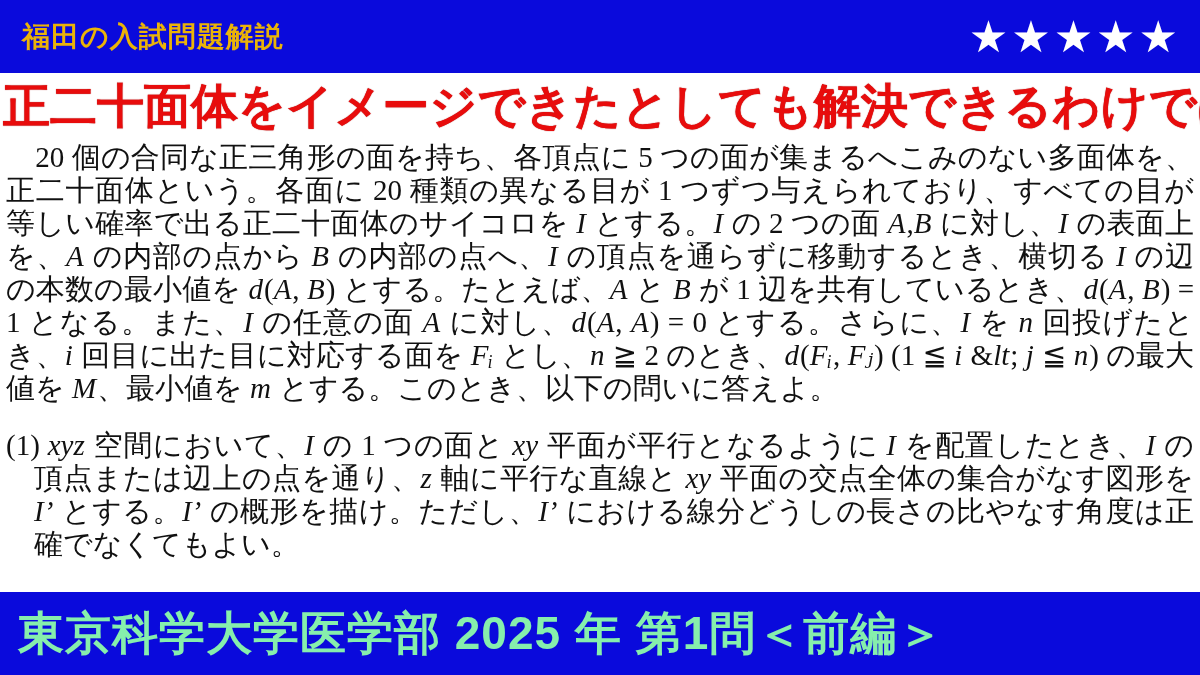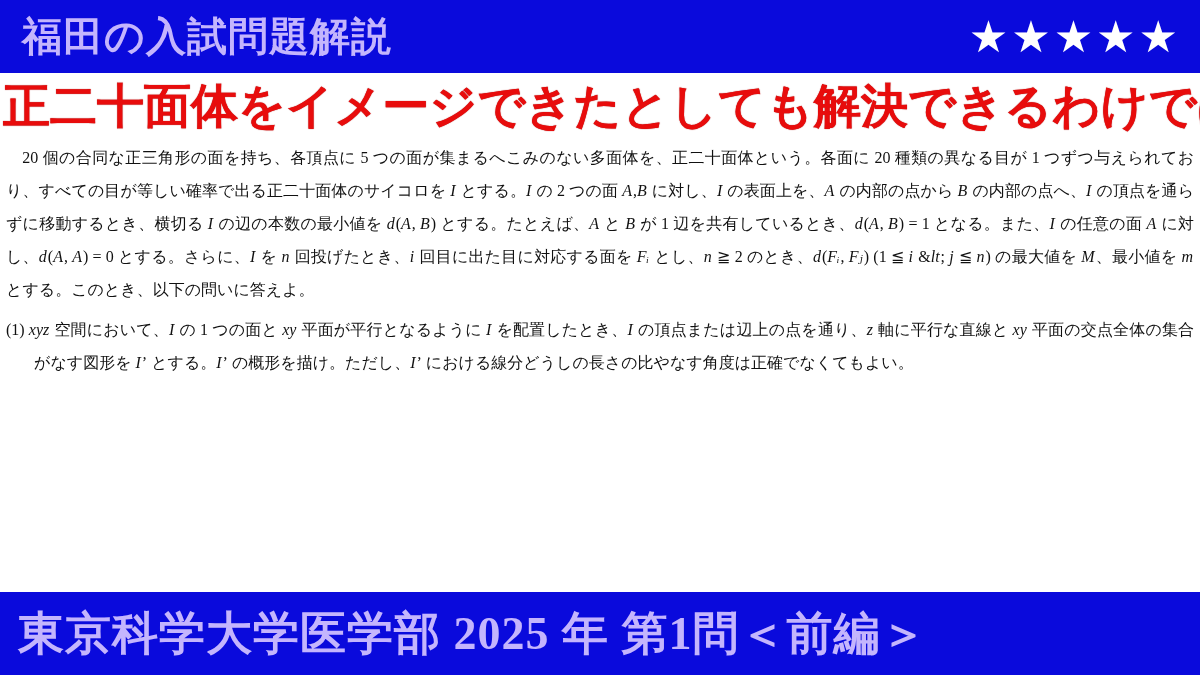--- a/index.html
+++ b/index.html
@@ -9,59 +9,59 @@
     font-family:"Liberation Serif","DejaVu Serif",serif;
   }
   
   .topbar {
     position:absolute; top:0; left:0; width:1200px; height:73px;
     background:var(--blue,#0a0adc);
     display:flex; align-items:center; justify-content:space-between;
     box-sizing:border-box; padding:0 22px;
   }
   .topbar-title {
-    color:#c4b5fd; font-family:"Liberation Sans","DejaVu Sans",sans-serif;
-    font-weight:900; font-size:40px; letter-spacing:1px; white-space:nowrap;
+    color:#eab308; font-family:"Liberation Sans","DejaVu Sans",sans-serif;
+    font-weight:900; font-size:28px; letter-spacing:1px; white-space:nowrap;
   }
   .stars { display:flex; align-items:center; }
   .star {
     color:#ffffff; font-size:44px; line-height:1; margin-left:3px;
     font-family:"DejaVu Sans","Liberation Sans",sans-serif;
   }
   
   .headline {
     position:absolute; top:74px; left:3px; width:1194px; height:64px;
     color:var(--red,#e80c0c);
     font-family:"Liberation Sans","DejaVu Sans",sans-serif;
     font-weight:900; font-size:47px; line-height:64px; white-space:nowrap;
     text-align:justify; text-align-last:justify;
     text-shadow:0 0 1px #a00000;
   }
   
   .problem {
     position:absolute; top:141px; left:6px; width:1188px; height:448px;
     overflow:hidden; color:#111111;
-    font-size:16px; line-height:33px;
+    font-size:29px; line-height:33px;
     text-align:justify;
   }
   .intro { margin:0; }
-  .q { margin:7px 0 0 0; padding-left:28px; text-indent:-28px; }
+  .q { margin:24px 0 0 0; padding-left:28px; text-indent:-28px; }
   .mv {
     font-style:italic;
     font-family:"Liberation Serif","DejaVu Serif",serif;
     padding-right:1px;
   }
   
   .footer {
     position:absolute; top:592px; left:0; width:1200px; height:83px;
     background:var(--blue,#0a0adc);
     display:flex; align-items:center;
   }
   .footer-title {
-    color:#c4b5fd; font-family:Liberation Serif, serif;
+    color:#86efac; font-family:Liberation Sans, sans-serif;
     font-weight:900; font-size:46px; letter-spacing:1px;
     padding-left:18px; white-space:nowrap;
   }
 </style>
 </head>
 <body>
 
 <div class="stage">
 
   <div class="topbar">

